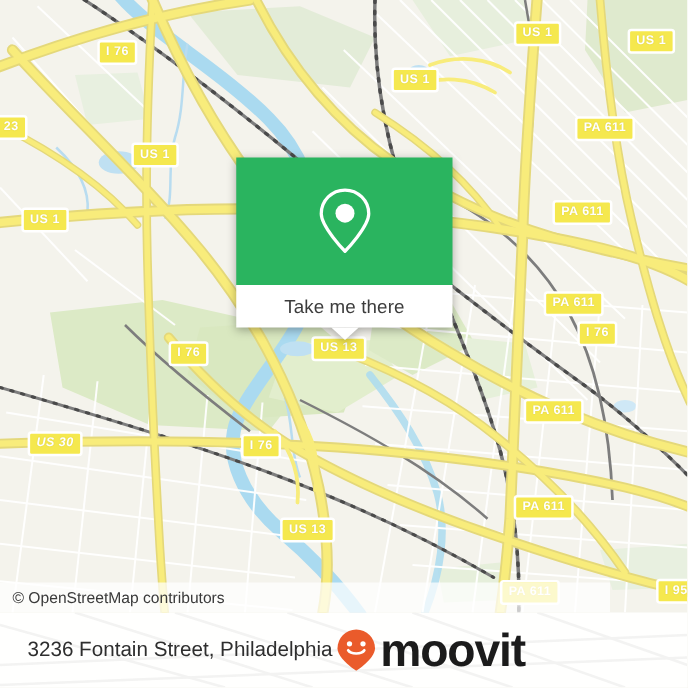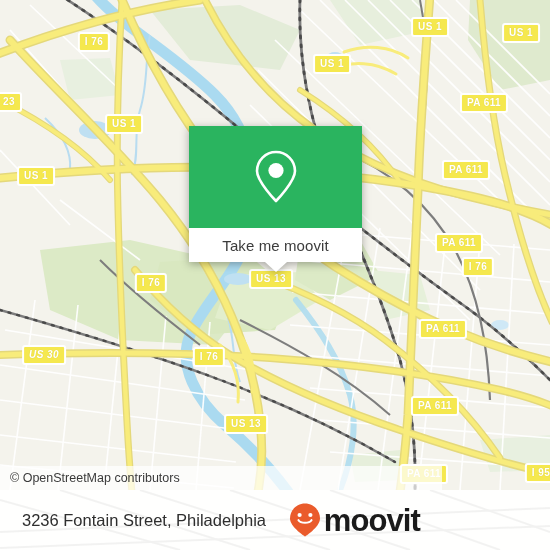--- a/index.html
+++ b/index.html
@@ -53,21 +53,21 @@
     text-shadow: 0 0 1px rgba(120,110,20,.25);
     box-sizing: content-box;
     transform: translate(-50%, -50%);
   }
 
   
   #attribution {
     position: absolute;
     left: 0;
     bottom: 0;
-    width: 442px;
+    width: 488px;
     height: 24px;
     background: rgba(255,255,255,0.72);
     color: #3a3a3a;
     font-size: 12.5px;
     line-height: 24px;
     padding-left: 10px;
     box-sizing: border-box;
     white-space: nowrap;
   }
 
@@ -135,21 +135,21 @@
     font-size: 16.5px;
     color: #2e2e2e;
     white-space: nowrap;
   }
   #brand {
     display: flex;
     align-items: center;
     gap: 2px;
   }
   #brand-name {
-    font-size: 31px;
+    font-size: 37px;
     font-weight: bold;
     color: #1b1b1b;
     letter-spacing: -0.9px;
     line-height: 31px;
   }
 </style>
 </head>
 <body>
 
 <div id="screen">
@@ -310,21 +310,21 @@
 
     <div id="attribution">© OpenStreetMap contributors</div>
 
     <div id="popup">
       <div id="popup-green">
         <svg width="44" height="56" viewBox="0 0 44 56">
           <path d="M22 3 C11.5 3 3 11.5 3 22 C3 32.5 22 52 22 52 C22 52 41 32.5 41 22 C41 11.5 32.5 3 22 3 Z" fill="none" stroke="#ffffff" stroke-width="2.6" stroke-linejoin="round"></path>
           <circle cx="22" cy="21.5" r="7.6" fill="#ffffff"></circle>
         </svg>
       </div>
-      <div id="popup-action">Take me moovit</div>
+      <div id="popup-action">Take me there</div>
       <div id="popup-tail"></div>
     </div>
   </div>
 
   <div id="footer">
     <svg id="footer-ghost" viewBox="0 0 550 60" xmlns="http://www.w3.org/2000/svg">
       <g stroke="#8a8a8a" stroke-width="2" fill="none">
         <path d="M0,10 L180,60"></path>
           <path d="M60,0 L250,60"></path>
         <path d="M140,0 L330,60"></path>

